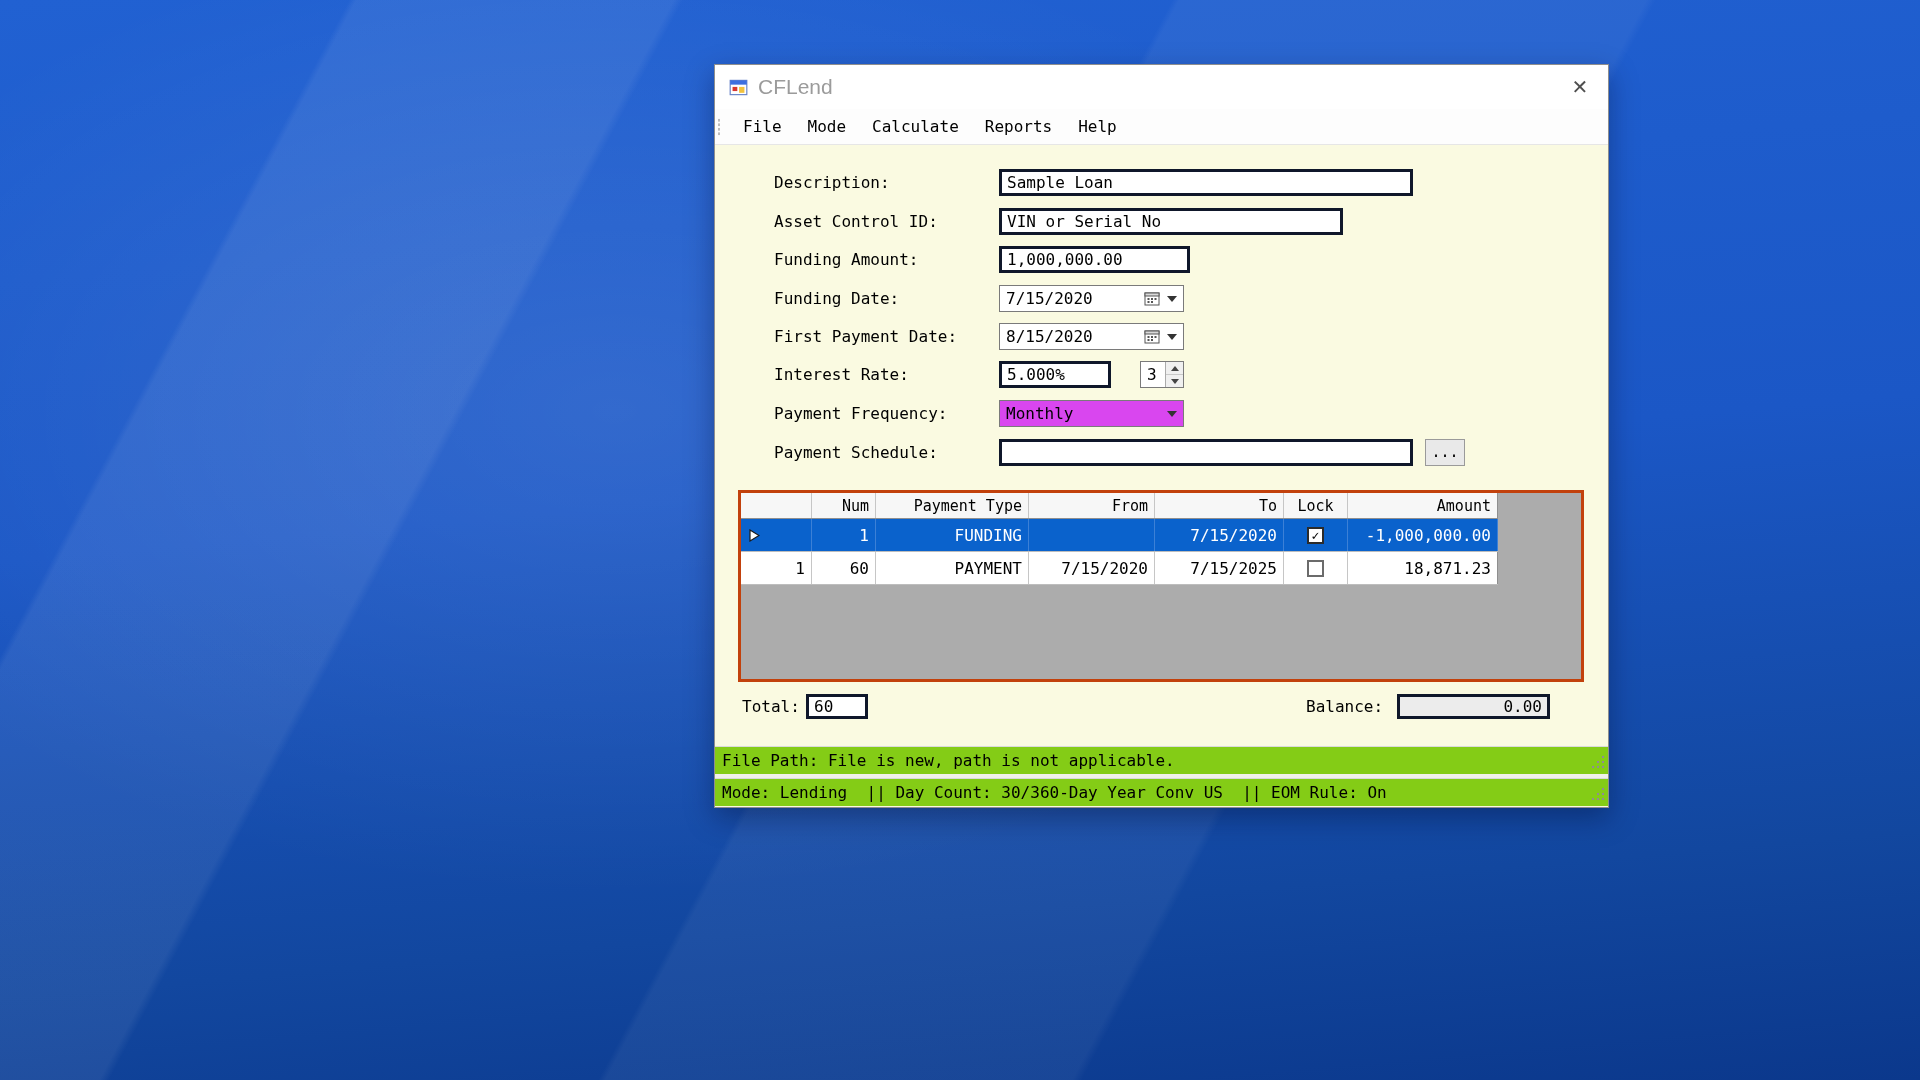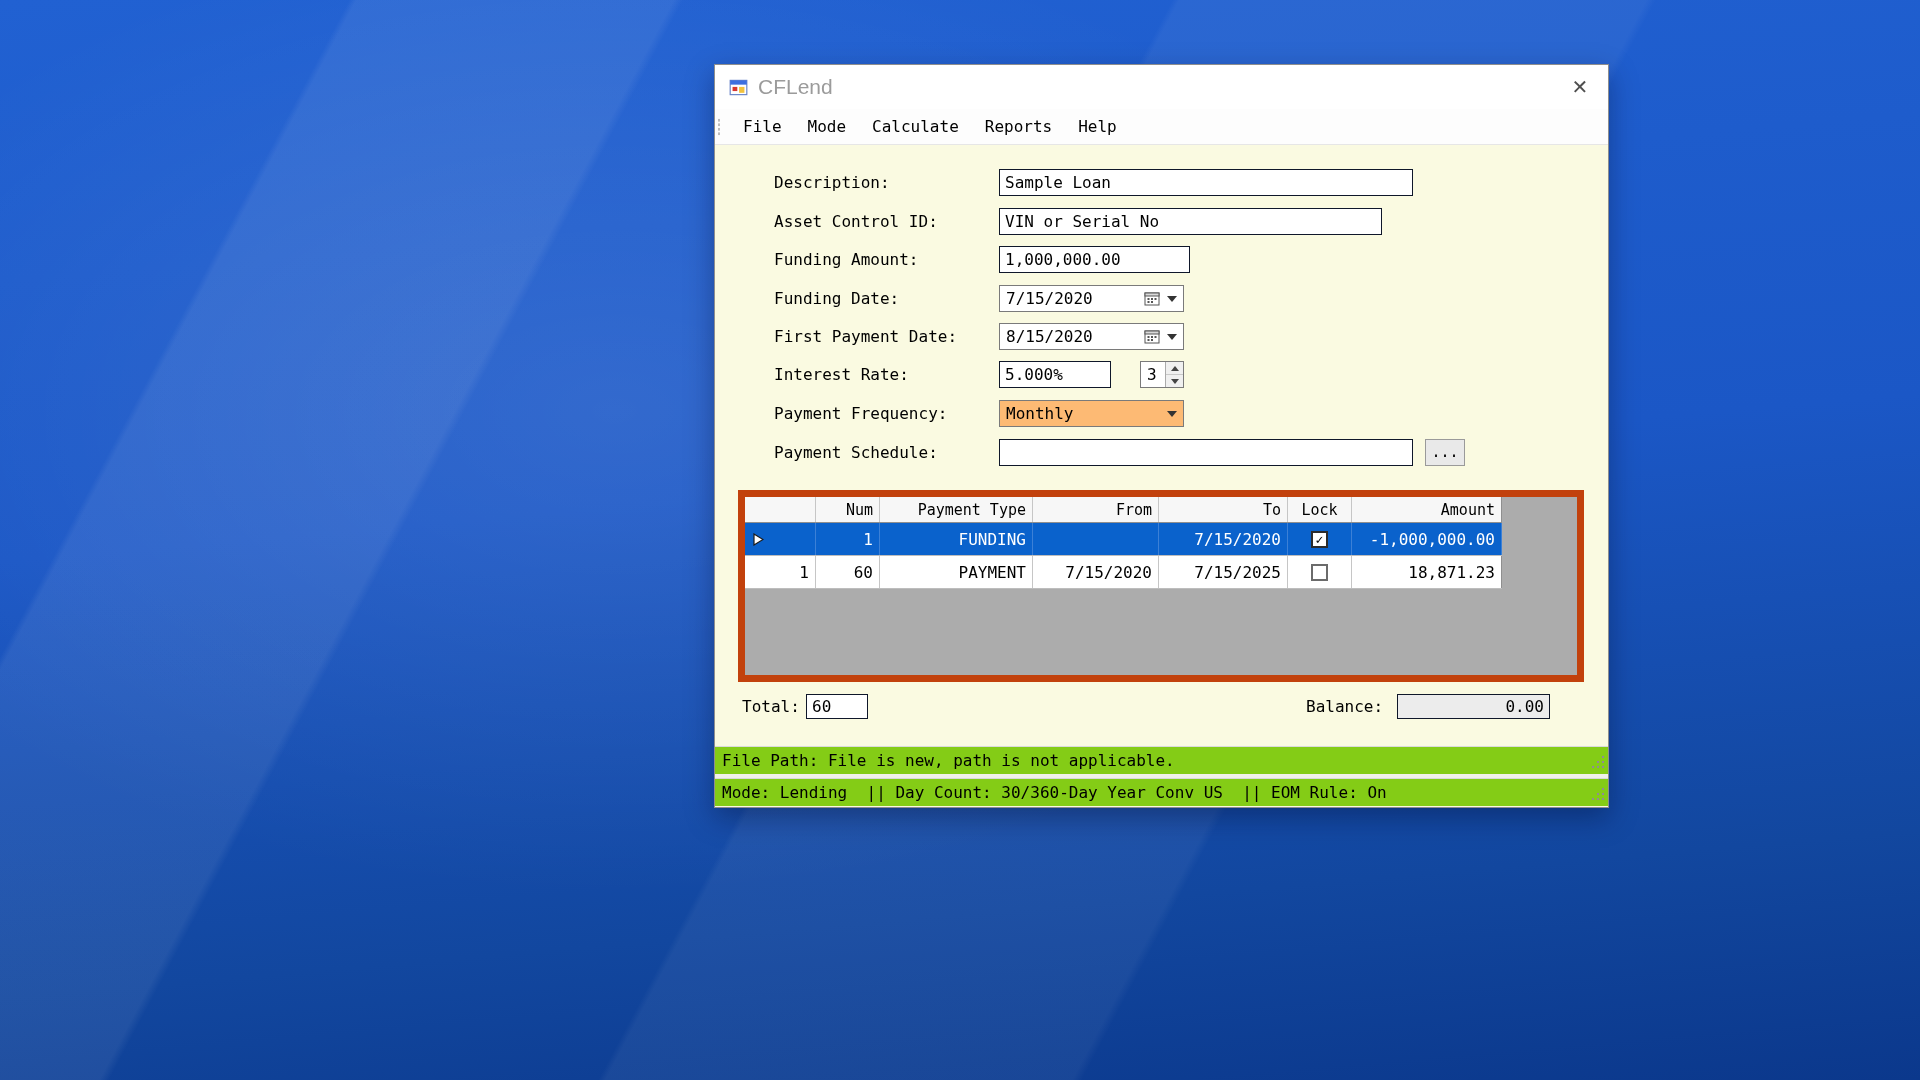--- a/index.html
+++ b/index.html
@@ -26,38 +26,38 @@
   
   .menubar{position:absolute;left:0;top:44px;right:0;height:36px;background:#fdfdfd;border-bottom:1px solid #e6e6e6;
     display:flex;align-items:center;padding-left:2px;box-sizing:border-box;}
   .menu-grip{width:4px;height:18px;margin-right:9px;
     background-image:radial-gradient(circle,#bdbdbd 1.2px,transparent 1.5px);
     background-size:4px 4.5px;background-repeat:repeat-y;}
   .menu-item{padding:4px 13px;cursor:default;}
   
   .body{position:absolute;left:0;top:80px;right:0;bottom:0;background:#fafae1;}
   .lbl{position:absolute;left:59px;height:27px;display:flex;align-items:center;}
-  .textbox{position:absolute;height:27px;border:1px solid #0f172a;background:#fff;
+  .textbox{position:absolute;height:27px;border:3px solid #0f172a;background:#fff;
     font-family:"DejaVu Sans Mono","Liberation Mono",monospace;font-size:16px;padding:0 5px;box-sizing:border-box;}
   .ctrl{position:absolute;height:27px;border:1px solid #7a7a7a;background:#fff;box-sizing:border-box;
     display:flex;align-items:center;padding:0 6px;}
   .ctrl .val{flex:1;}
   .dd-arrow{width:0;height:0;border-left:5px solid transparent;border-right:5px solid transparent;border-top:6px solid #333;margin-left:7px;}
-  .combo{background:#fdba74;}
+  .combo{background:#d946ef;}
   .spinner{padding:0;}
   .sp-val{flex:1;padding-left:6px;}
   .sp-btns{width:17px;height:100%;border-left:1px solid #ababab;display:flex;flex-direction:column;}
   .sp-btn{flex:1;background:#f0f0f0;display:flex;align-items:center;justify-content:center;cursor:pointer;}
   .sp-btn + .sp-btn{border-top:1px solid #c9c9c9;}
   .tri-up{width:0;height:0;border-left:4px solid transparent;border-right:4px solid transparent;border-bottom:5px solid #444;}
   .tri-dn{width:0;height:0;border-left:4px solid transparent;border-right:4px solid transparent;border-top:5px solid #444;}
   .browse-btn{position:absolute;left:710px;top:294px;width:40px;height:27px;background:#e9e9e9;border:1px solid #9a9a9a;
     font-family:"DejaVu Sans Mono",monospace;font-size:15px;display:flex;align-items:flex-end;justify-content:center;padding-bottom:4px;box-sizing:border-box;cursor:pointer;}
   
-  .grid{position:absolute;left:23px;top:345px;width:846px;height:192px;background:#acacac;border:7px solid #c2410c;box-sizing:border-box;overflow:hidden;}
+  .grid{position:absolute;left:23px;top:345px;width:846px;height:192px;background:#acacac;border:3px solid #c2410c;box-sizing:border-box;overflow:hidden;}
   .grid-table{width:757px;}
   .g-header{display:flex;height:25px;background:#f7f7f7;border-bottom:1px solid #8f8f8f;font-size:15px;}
   .gh,.gc{box-sizing:border-box;border-right:1px solid #c6c6c6;display:flex;align-items:center;justify-content:flex-end;padding:0 6px;overflow:hidden;white-space:nowrap;}
   .c-sel{width:71px;}
   .c-num{width:64px;}
   .c-type{width:153px;}
   .c-from{width:126px;}
   .c-to{width:129px;}
   .c-lock{width:64px;justify-content:center;}
   .c-amt{width:150px;border-right:1px solid #8f8f8f;}
@@ -116,21 +116,21 @@
       <span class="lbl" style="top:24px;">Description:</span>
       <span class="lbl" style="top:63px;">Asset Control ID:</span>
       <span class="lbl" style="top:101px;">Funding Amount:</span>
       <span class="lbl" style="top:140px;">Funding Date:</span>
       <span class="lbl" style="top:178px;">First Payment Date:</span>
       <span class="lbl" style="top:216px;">Interest Rate:</span>
       <span class="lbl" style="top:255px;">Payment Frequency:</span>
       <span class="lbl" style="top:294px;">Payment Schedule:</span>
 
       <input class="textbox" style="left: 284px; top: 24px; width: 414px;" value="Sample Loan">
-      <input class="textbox" style="left: 284px; top: 63px; width: 383px;" value="VIN or Serial No">
+      <input class="textbox" style="left: 284px; top: 63px; width: 344px;" value="VIN or Serial No">
       <input class="textbox" style="left: 284px; top: 101px; width: 191px;" value="1,000,000.00">
 
       <div class="ctrl" style="left:284px;top:140px;width:185px;">
         <span class="val">7/15/2020</span>
         <span style="display:flex;">
           <svg width="16" height="15" viewBox="0 0 16 15">
             <rect x="1" y="2" width="14" height="12" fill="#fff" stroke="#555"></rect>
             <rect x="1" y="2" width="14" height="3" fill="#d9d9d9" stroke="#555"></rect>
             <g fill="#555">
                 <rect x="3.5" y="7" width="2" height="2"></rect>

